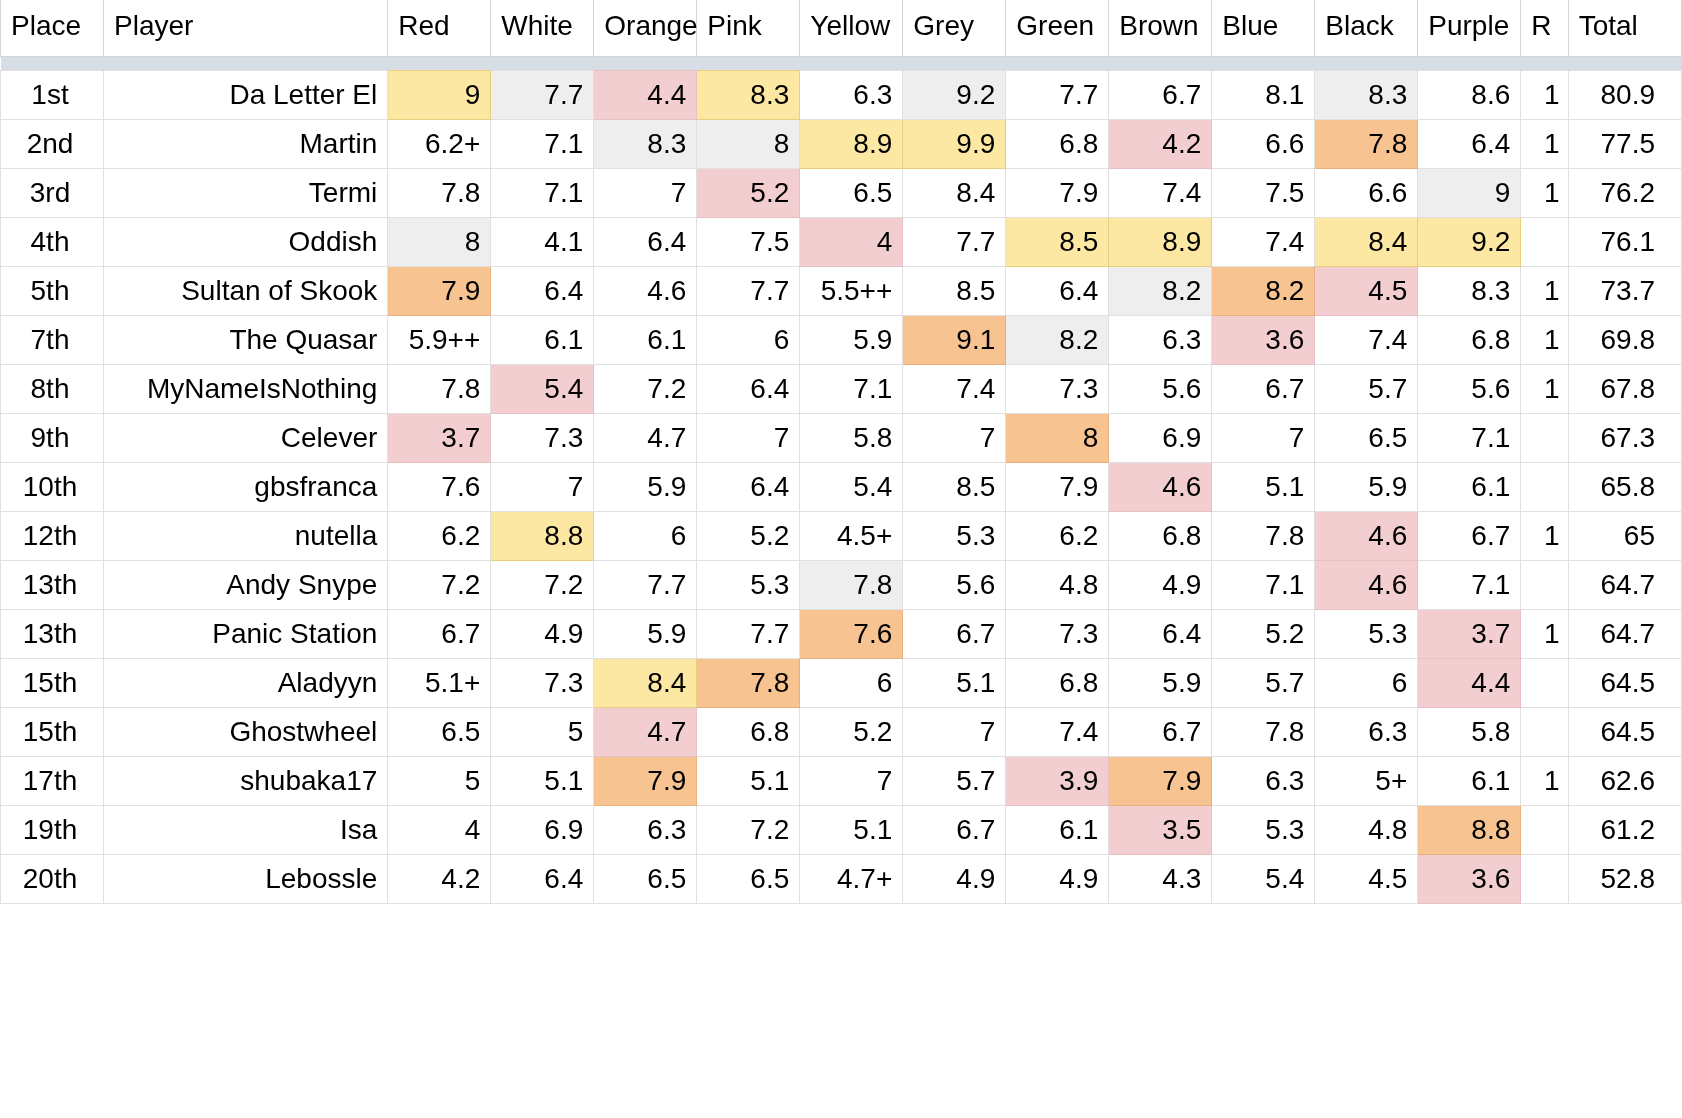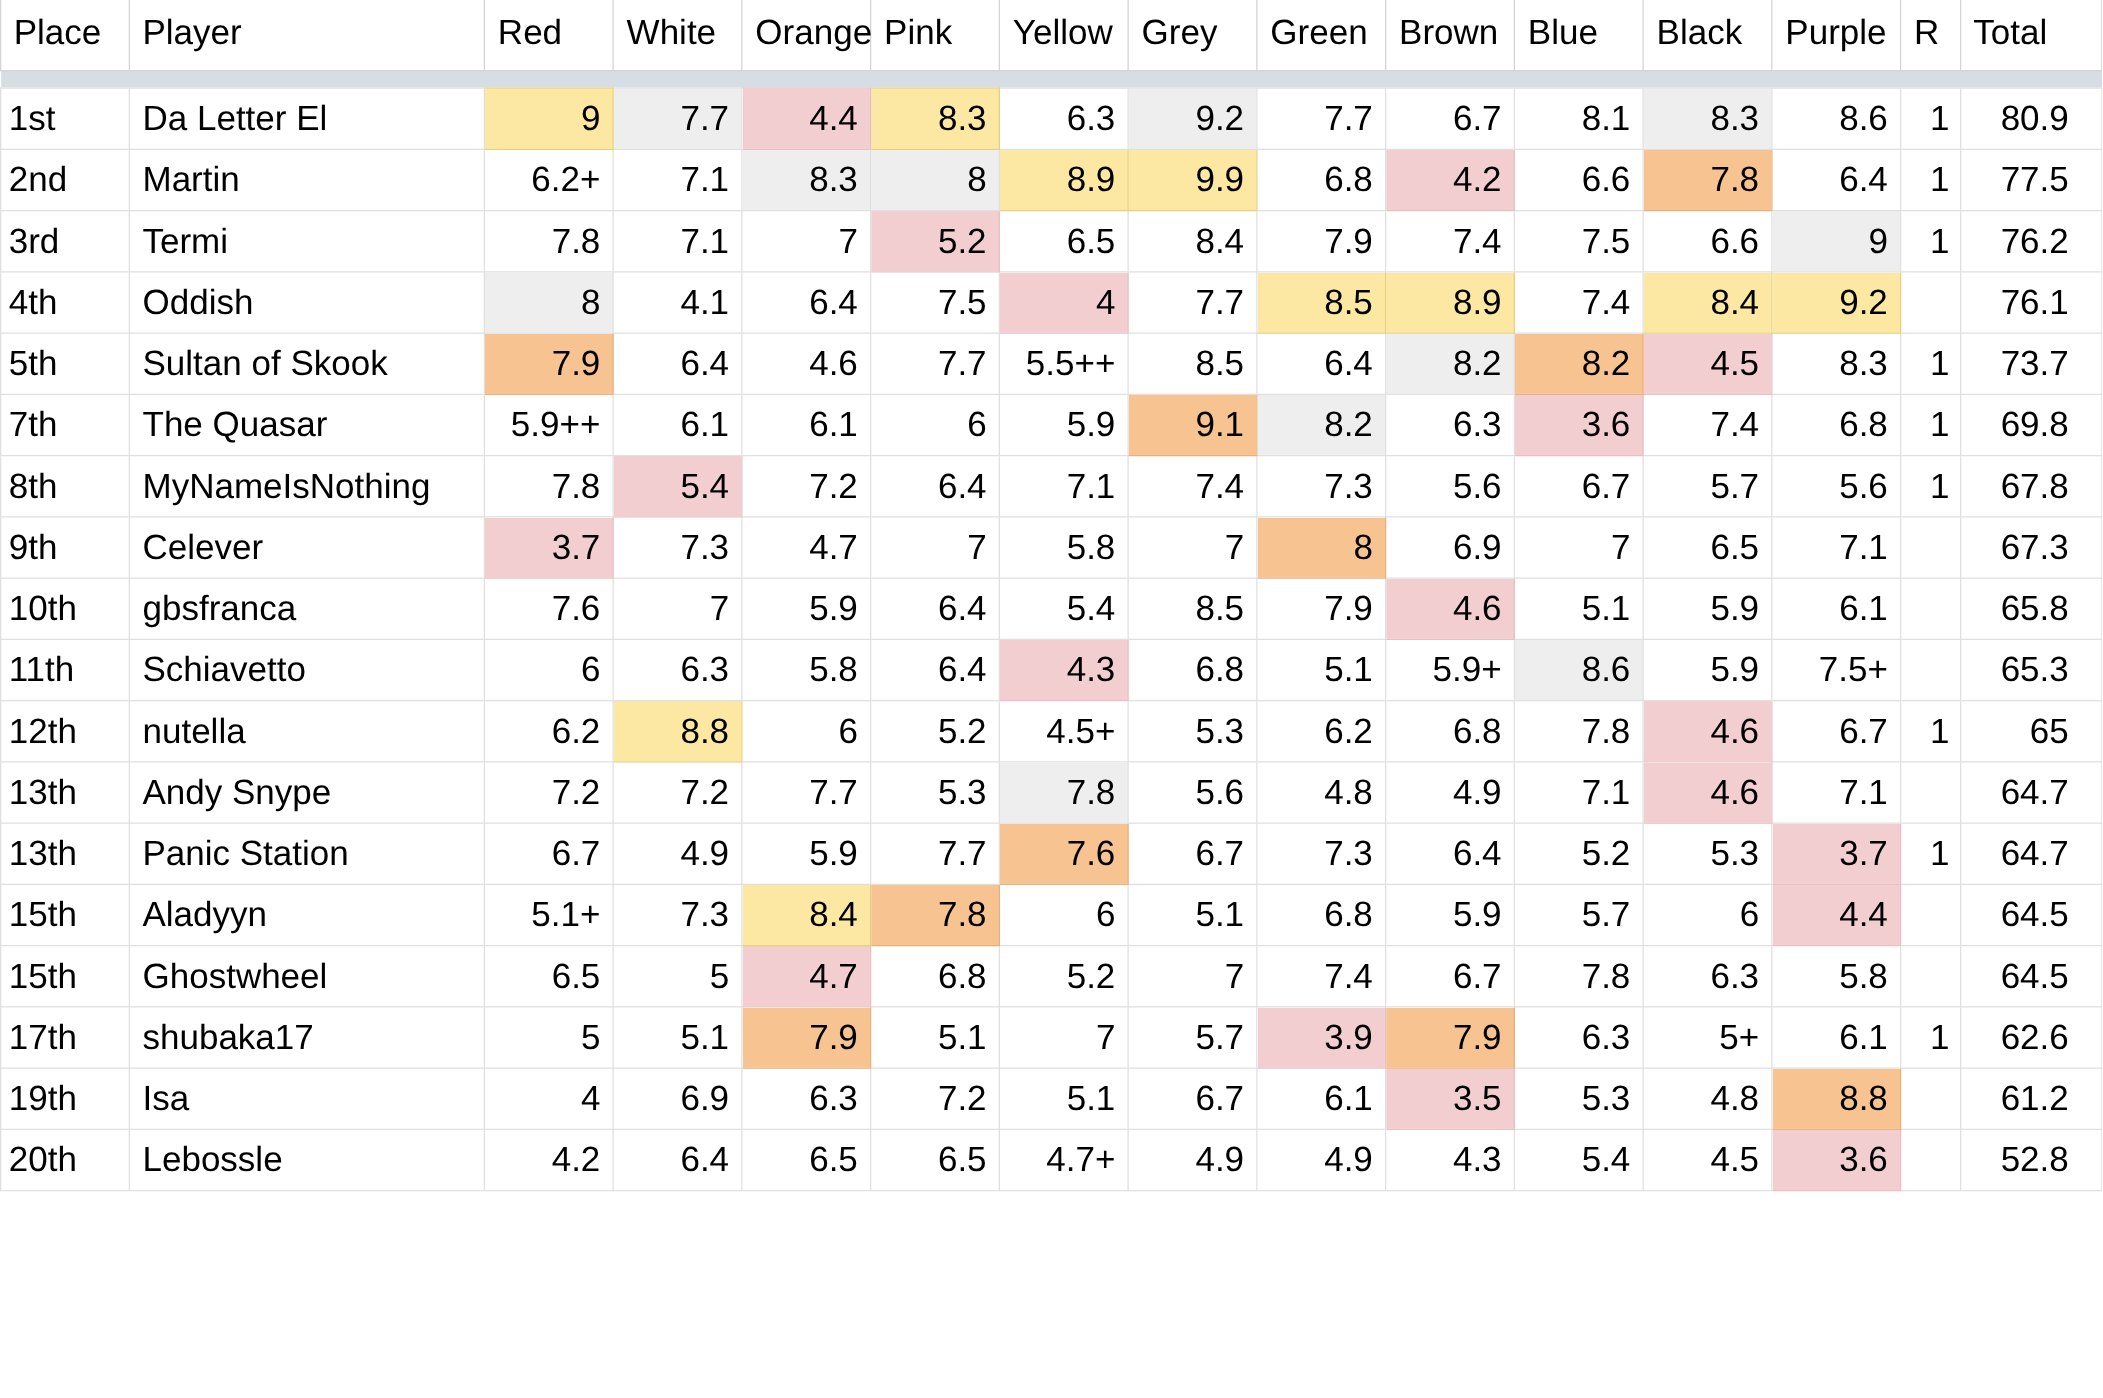--- a/index.html
+++ b/index.html
@@ -47,22 +47,22 @@
     border: none;
   }
   tbody td {
     border: 1px solid #e0e0e0;
     height: 49px;
     padding: 2px 10px;
     vertical-align: middle;
     white-space: nowrap;
     overflow: hidden;
   }
-  tbody td.place { text-align: left; padding-left: 6px; margin-left: 15px; }
-  tbody td.player { text-align: left; }
+  tbody td.place { text-align: center; padding-left: 6px; margin-left: 15px; }
+  tbody td.player { text-align: right; }
   tbody td.num { text-align: right; }
   tbody td.r { text-align: right; padding-left: 4px; padding-right: 8px; }
   tbody td.total { text-align: right; padding-right: 26px; }
 
   
   td.hl-yellow { background: #fce8a2; border-color: #e8cf7e; }
   td.hl-orange { background: #f7c391; border-color: #e8b07c; }
   td.hl-pink   { background: #f2ced0; border-color: #e6c0c2; }
   td.hl-grey   { background: #eeeeee; border-color: #e0e0e0; }
   td.hl-none   { background: #ffffff; }
@@ -260,37 +260,20 @@
           <td class="num hl-none">8.5</td>
           <td class="num hl-none">7.9</td>
           <td class="num hl-pink">4.6</td>
           <td class="num hl-none">5.1</td>
           <td class="num hl-none">5.9</td>
           <td class="num hl-none">6.1</td>
           <td class="r"></td>
           <td class="total">65.8</td>
         </tr>
         <tr>
-          <td class="place">11th</td>
-          <td class="player">Schiavetto</td>
-          <td class="num hl-none">6</td>
-          <td class="num hl-none">6.3</td>
-          <td class="num hl-none">5.8</td>
-          <td class="num hl-none">6.4</td>
-          <td class="num hl-pink">4.3</td>
-          <td class="num hl-none">6.8</td>
-          <td class="num hl-none">5.1</td>
-          <td class="num hl-none">5.9+</td>
-          <td class="num hl-grey">8.6</td>
-          <td class="num hl-none">5.9</td>
-          <td class="num hl-none">7.5+</td>
-          <td class="r"></td>
-          <td class="total">65.3</td>
-        </tr>
-        <tr>
           <td class="place">12th</td>
           <td class="player">nutella</td>
           <td class="num hl-none">6.2</td>
           <td class="num hl-yellow">8.8</td>
           <td class="num hl-none">6</td>
           <td class="num hl-none">5.2</td>
           <td class="num hl-none">4.5+</td>
           <td class="num hl-none">5.3</td>
           <td class="num hl-none">6.2</td>
           <td class="num hl-none">6.8</td>

